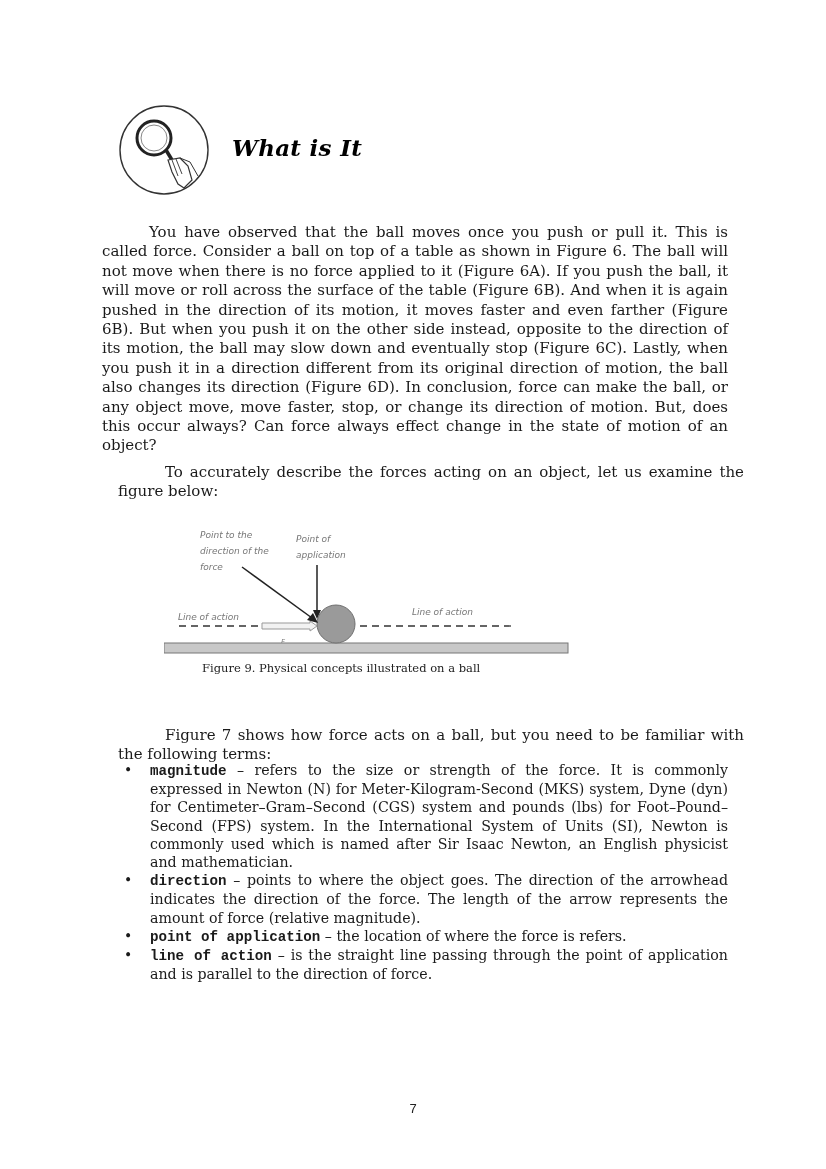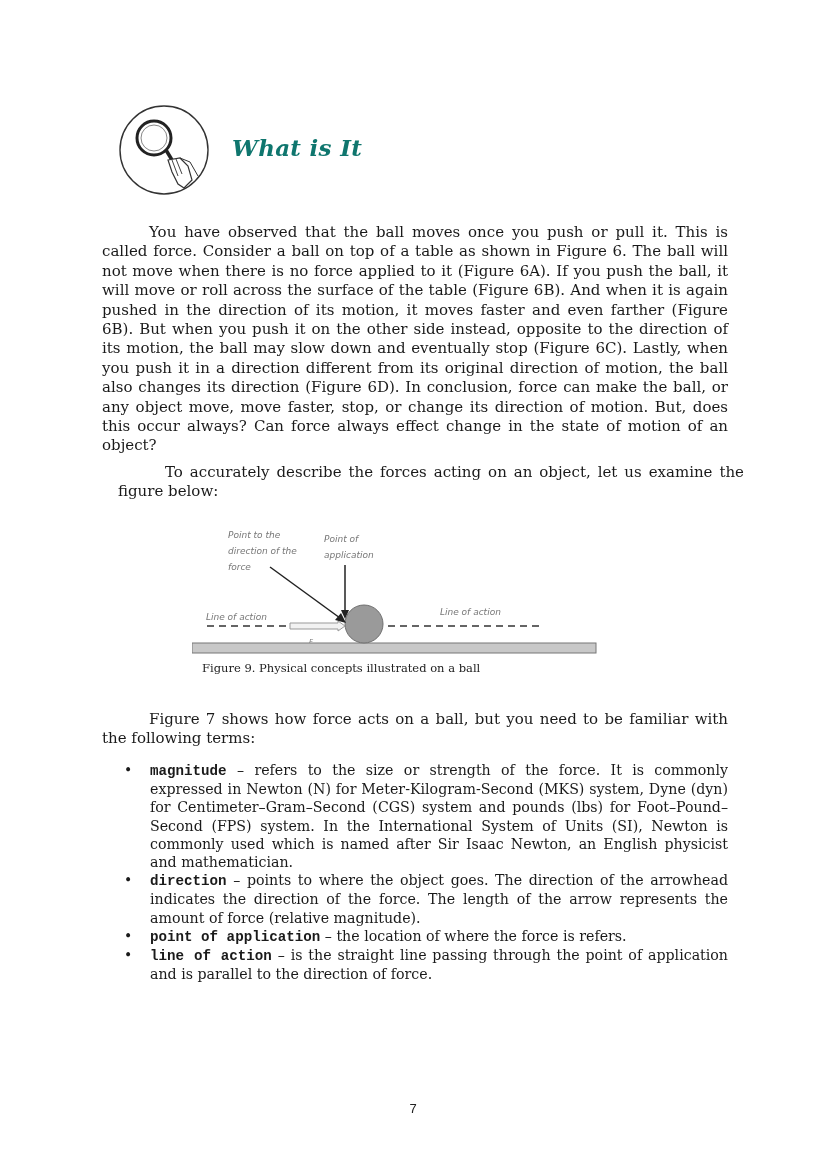--- a/index.html
+++ b/index.html
@@ -1,28 +1,28 @@
 <!DOCTYPE html>
 <html><head>
 <meta charset="utf-8">
 <style>
   html, body { margin: 0; padding: 0; background: #ffffff; }
   body { width: 826px; height: 1169px; position: relative; overflow: hidden;
          font-family: "DejaVu Serif", "Liberation Serif", serif; color: #1a1a1a; }
   .abs { position: absolute; }
   .icon-wrap { left: 118px; top: 104px; width: 92px; height: 92px; }
   .title { left: 232px; top: 134px; font-family: "DejaVu Serif", serif; font-weight: bold;
-           font-style: italic; font-size: 23px; color: #0f766e; letter-spacing: 0.3px; }
+           font-style: italic; font-size: 23px; color: #000000; letter-spacing: 0.3px; }
   .para { left: 102px; width: 626px; font-size: 15px; line-height: 19.4px;
           text-align: justify; text-align-last: left; }
   .para .indent { display: inline-block; width: 47px; }
   .p1 { top: 223px; }
   .p2 { top: 447px; }
   .p3 { top: 710px; }
-  .figure { left: 192px; top: 520px; width: 420px; height: 140px; }
+  .figure { left: 164px; top: 520px; width: 420px; height: 140px; }
   .caption { left: 202px; top: 661px; font-size: 11.5px; color: #222; }
   .list { left: 102px; top: 761px; width: 626px; margin: 0; padding: 0; list-style: none;
           font-size: 14.2px; line-height: 18.2px; }
   .list li { position: relative; padding-left: 48px; text-align: justify; text-align-last: left; }
   .list li .bullet { position: absolute; left: 22px; top: 0; font-size: 14px; }
   .list li b { font-weight: bold; font-family: Liberation Mono, monospace; }
   .page-num { left: 0; width: 826px; top: 1101px; text-align: center;
               font-family: "Liberation Sans", sans-serif; font-size: 13px; color: #222; }
   .fig-label { font-family: "DejaVu Sans", sans-serif; font-style: italic; font-size: 9px; fill: #777; }
 </style>
@@ -70,21 +70,21 @@
 
     <line x1="78" y1="47" x2="148" y2="98" stroke="#222" stroke-width="1.5"></line>
     <polygon points="154,103 143,100 149,93" fill="#222"></polygon>
     <line x1="153" y1="45" x2="153" y2="92" stroke="#222" stroke-width="1.5"></line>
     <polygon points="153,99 149,90 157,90" fill="#222"></polygon>
   </svg>
 </div>
 
 <div class="abs caption">Figure 9. Physical concepts illustrated on a ball</div>
 
-<p class="abs para p3" style="margin:0;"><span class="indent"></span><span>Figure 7 shows how force acts on a ball, but you need to be familiar with the following terms:</span></p>
+<p class="abs para p3" style="margin:16px;"><span class="indent"></span><span>Figure 7 shows how force acts on a ball, but you need to be familiar with the following terms:</span></p>
 
 <ul class="abs list">
   <li>
     <span class="bullet">•</span><b>magnitude</b><span> – refers to the size or strength of the force. It is commonly expressed in Newton (N) for Meter-Kilogram-Second (MKS) system, Dyne (dyn) for Centimeter–Gram–Second (CGS) system and pounds (lbs) for Foot–Pound–Second (FPS) system. In the International System of Units (SI), Newton is commonly used which is named after Sir Isaac Newton, an English physicist and mathematician.</span>
   </li>
   <li>
     <span class="bullet">•</span><b>direction</b><span> – points to where the object goes. The direction of the arrowhead indicates the direction of the force. The length of the arrow represents the amount of force (relative magnitude).</span>
   </li>
   <li>
     <span class="bullet">•</span><b>point of application</b><span> – the location of where the force is refers.</span>

